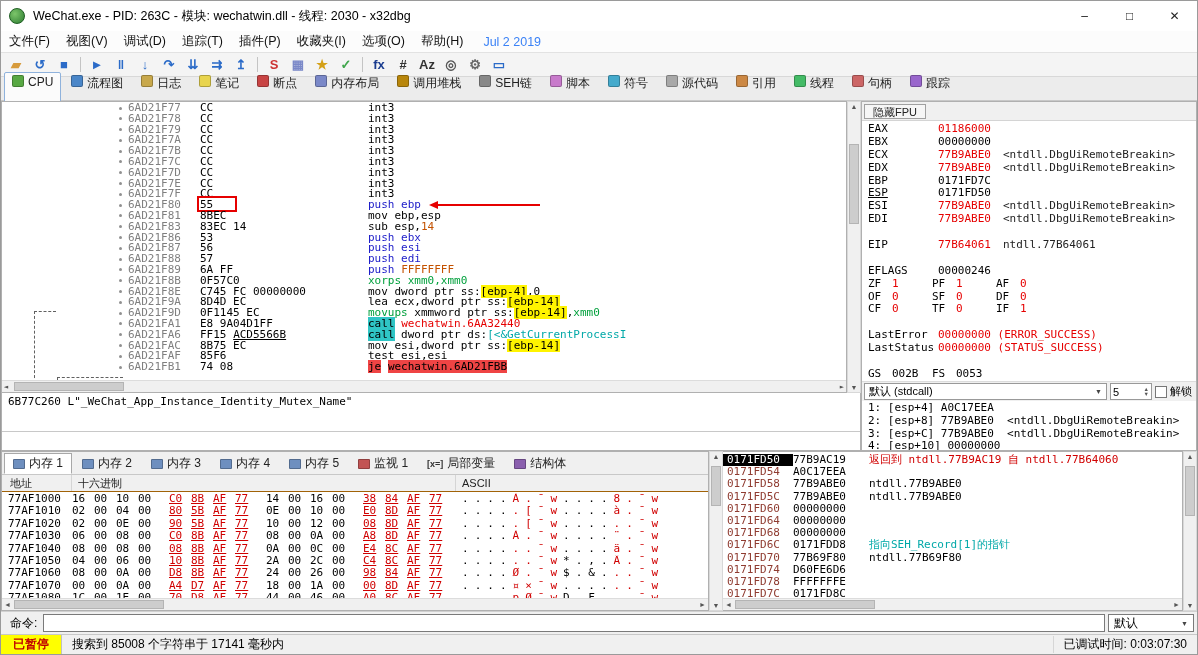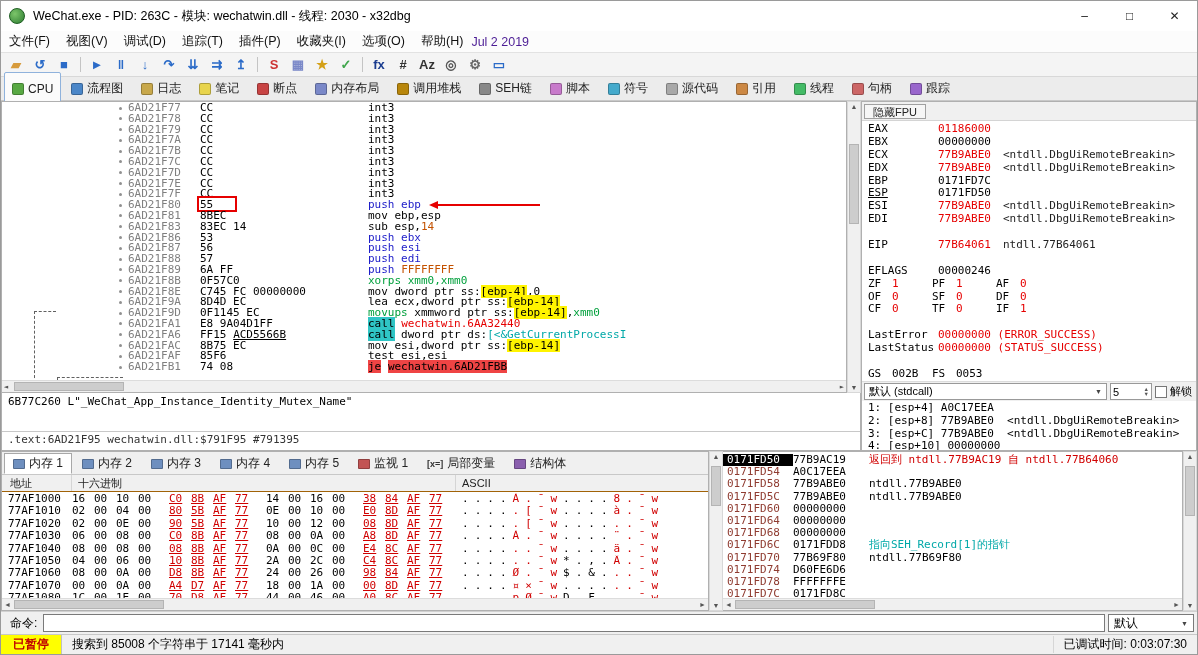--- a/index.html
+++ b/index.html
@@ -7,28 +7,28 @@
 .win{width:1198px;height:655px;display:flex;flex-direction:column;background:#F0F0F0;border:1px solid #9A9A9A}
 
 .titlebar{height:30px;flex:none;background:#FFFFFF;display:flex;align-items:center;padding-left:8px;font-size:12.5px;color:#000}
 .appicon{width:16px;height:16px;margin-right:8px;border-radius:50%;background:radial-gradient(circle at 35% 35%,#7CC56A,#2E7D32);border:1px solid #1E5E22;flex:none}
 .title{flex:1;white-space:nowrap;overflow:hidden}
 .winctls{display:flex;height:100%;margin-left:auto}
 .winctl{width:45px;height:100%;display:flex;align-items:center;justify-content:center;font-size:12px;color:#222}
 
 .menubar{height:22px;flex:none;background:#FCFCFC;display:flex;align-items:center;font-size:12.5px;border-bottom:1px solid #E2E2E2}
 .mitem{padding:2px 8px;color:#111}
-.mdate{color:#4c1d95;}
+.mdate{color:#3b82f6;margin-left:12px}
 
 .toolbar{height:24px;flex:none;background:#F4F4F4;display:flex;align-items:center;padding:0 4px;gap:2px;border-bottom:1px solid #D8D8D8}
 .ticon{width:22px;height:20px;display:flex;align-items:center;justify-content:center;font-size:13px;font-weight:bold}
 .tsep{width:1px;height:15px;background:#C4C4C4;margin:0 3px}
 
 .viewtabs{height:24px;flex:none;background:#ECECEC;display:flex;align-items:center;padding:0 3px;gap:2px;border-bottom:1px solid #C8C8C8}
-.vtab{display:flex;align-items:center;gap:4px;font-size:12px;padding:2px 7px;height:33px;border:1px solid transparent;color:#222}
+.vtab{display:flex;align-items:flex-start;gap:4px;font-size:12px;padding:2px 7px;height:33px;border:1px solid transparent;color:#222}
 .vtab.active{background:#FBFBFB;border:1px solid #8FB2DC;border-radius:2px}
 .vticon{width:12px;height:12px;border-radius:2px;flex:none;border:1px solid rgba(0,0,0,.25)}
 
 .upper{height:350px;flex:none;display:flex}
 .leftcol{width:860px;flex:none;display:flex;flex-direction:column}
 .disasm-wrap{height:292px;flex:none;display:flex}
 .disasm{position:relative;width:846px;flex:none;height:292px;overflow:hidden;background:#FFF;border:1px solid #B0B0B0;font:11px/10.8px "DejaVu Sans Mono",monospace}
 #disasm-rows{position:absolute;top:1px;left:0;right:0}
 .drow{height:10.8px;display:flex;position:relative}
 .drow span{white-space:pre}
@@ -406,21 +406,20 @@
             </div>
         </div>
         <div class="vscroll" style="height:292px">
             <span class="varr t">▲</span>
             <div class="thumb" style="top:42px;height:80px"></div>
             <span class="varr b">▼</span>
           </div>
       </div>
       <div class="infopane">
         <div class="info1">6B77C260 L"_WeChat_App_Instance_Identity_Mutex_Name"</div>
-        <div class="info2">.text:6AD21F95 wechatwin.dll:$791F95 #791395</div>
       </div>
     </div>
 
     <div class="rightcol">
       <div class="regs-header">
         <span class="hidefpu">隐藏FPU</span>
       </div>
       <div class="regs" id="regs">
           <div class="rrow"><span class="rname">EAX</span><span class="rval-r">01186000</span></div>
           <div class="rrow"><span class="rname">EBX</span><span class="rval-k">00000000</span></div>

